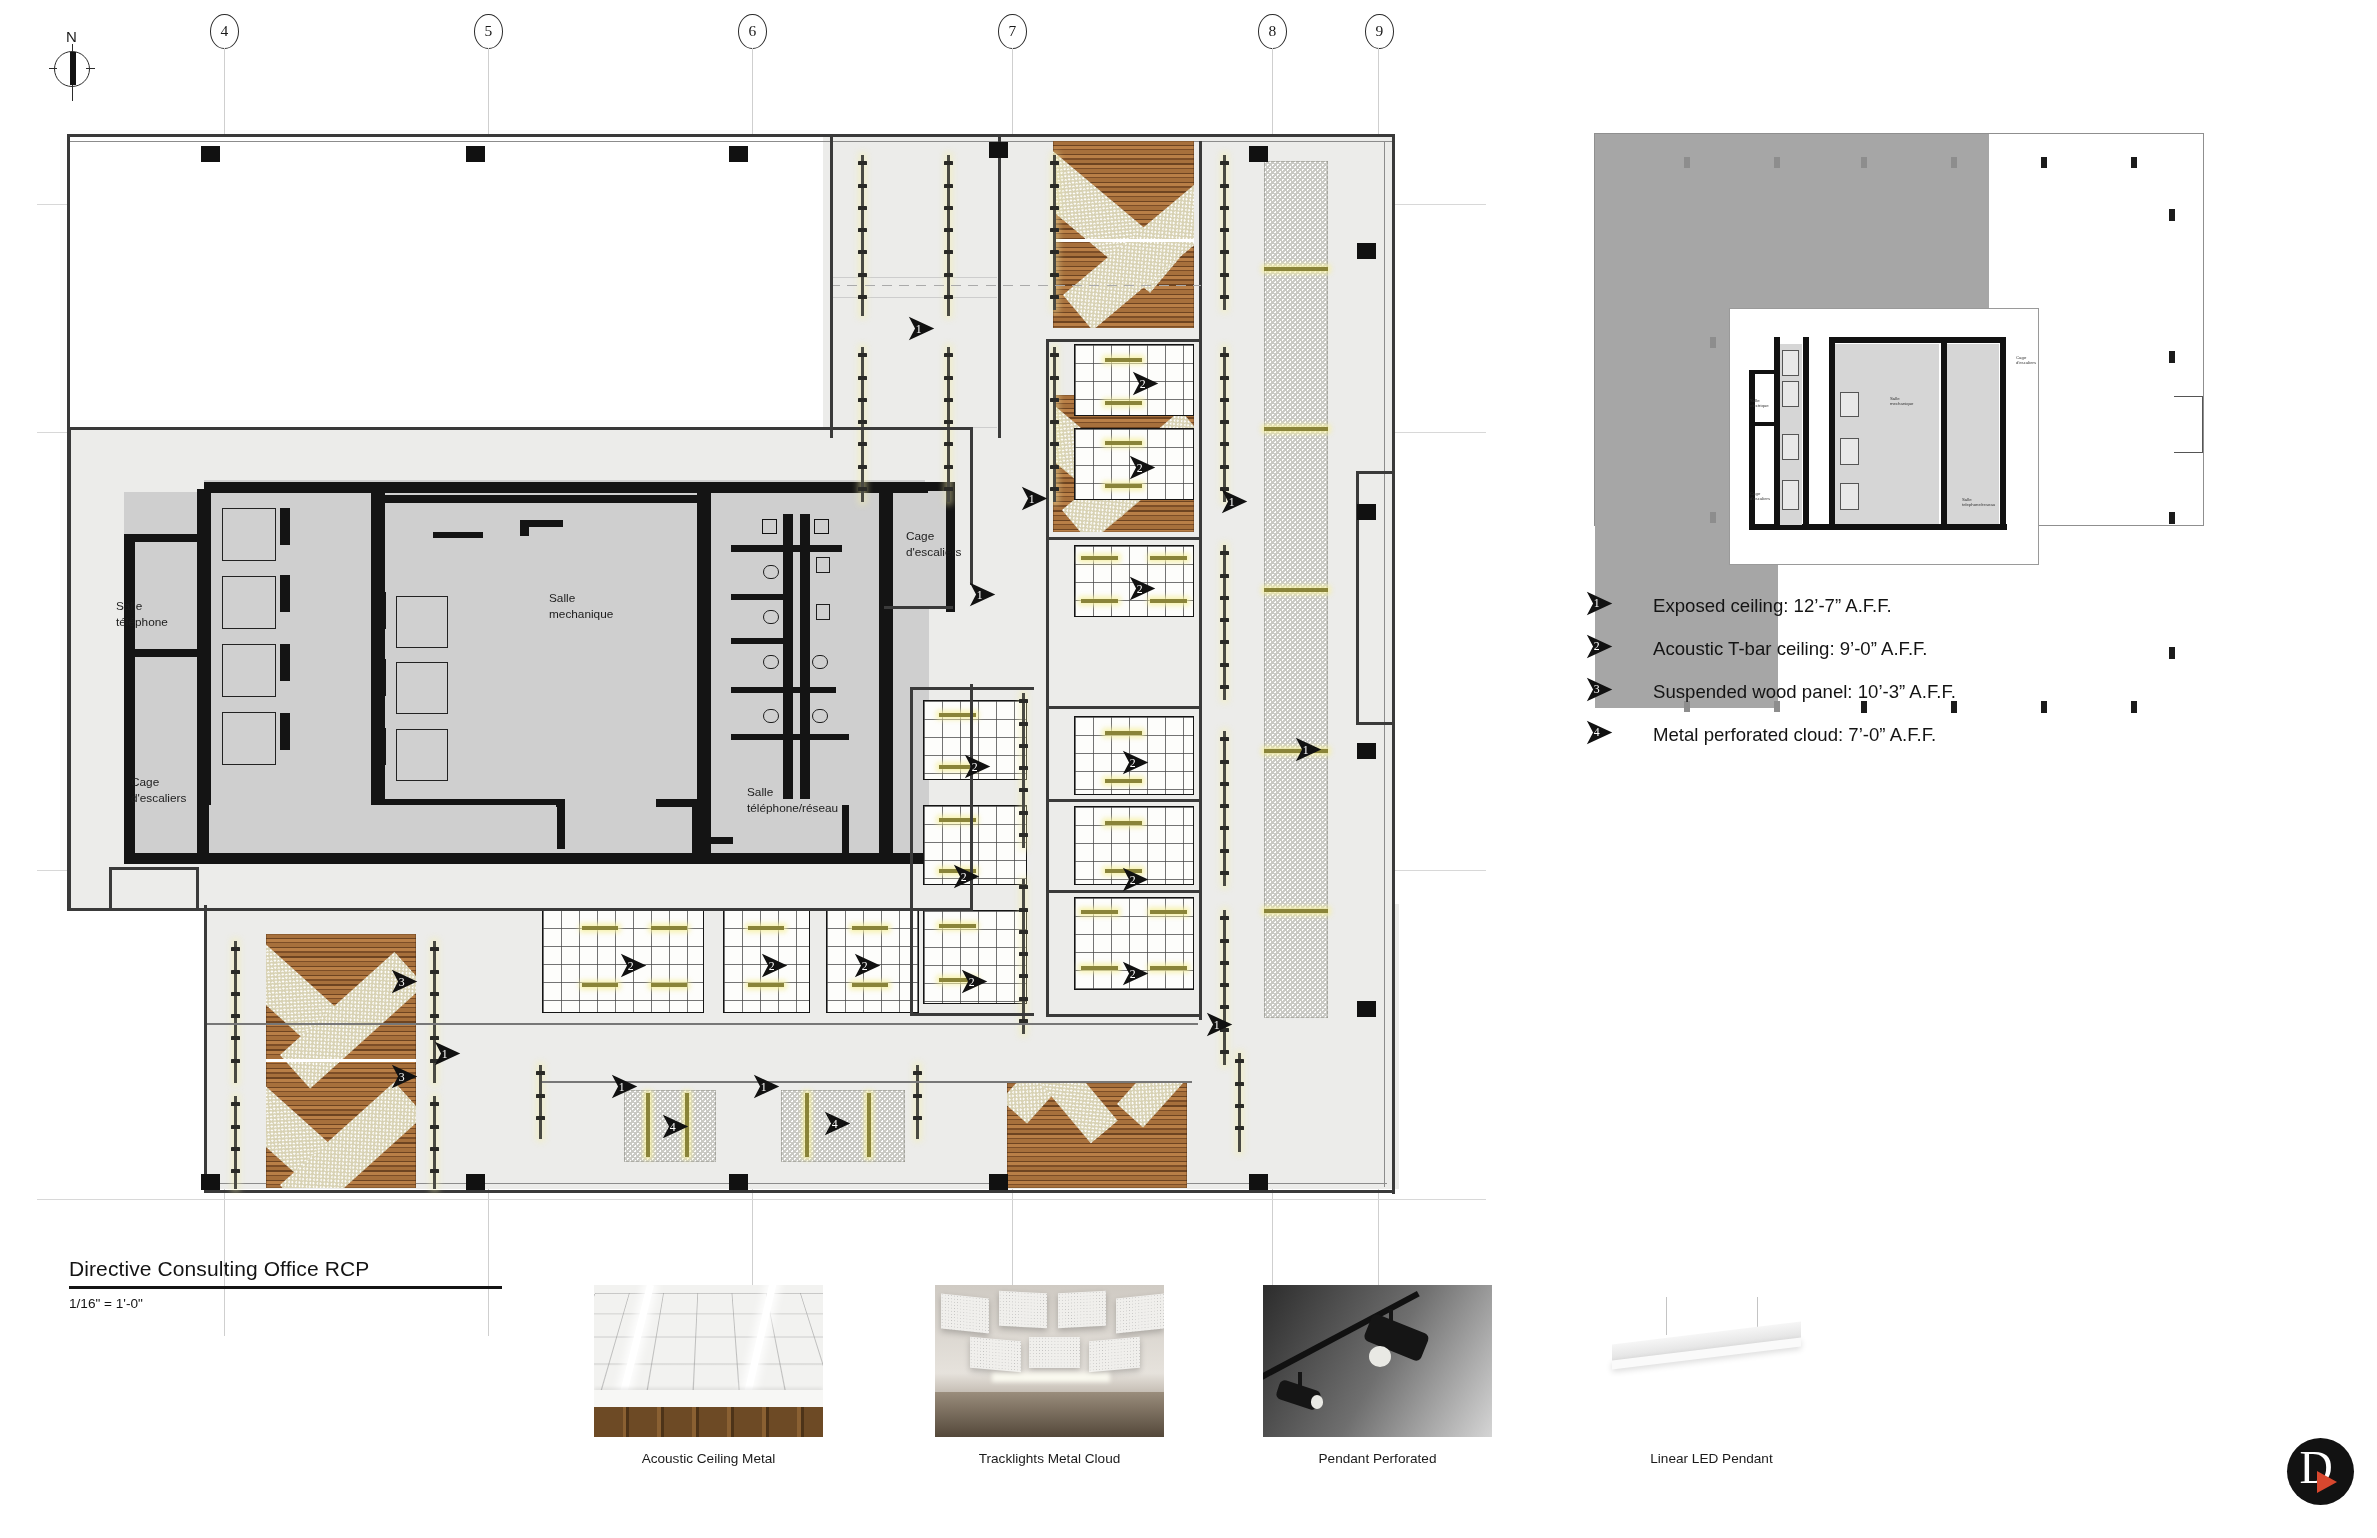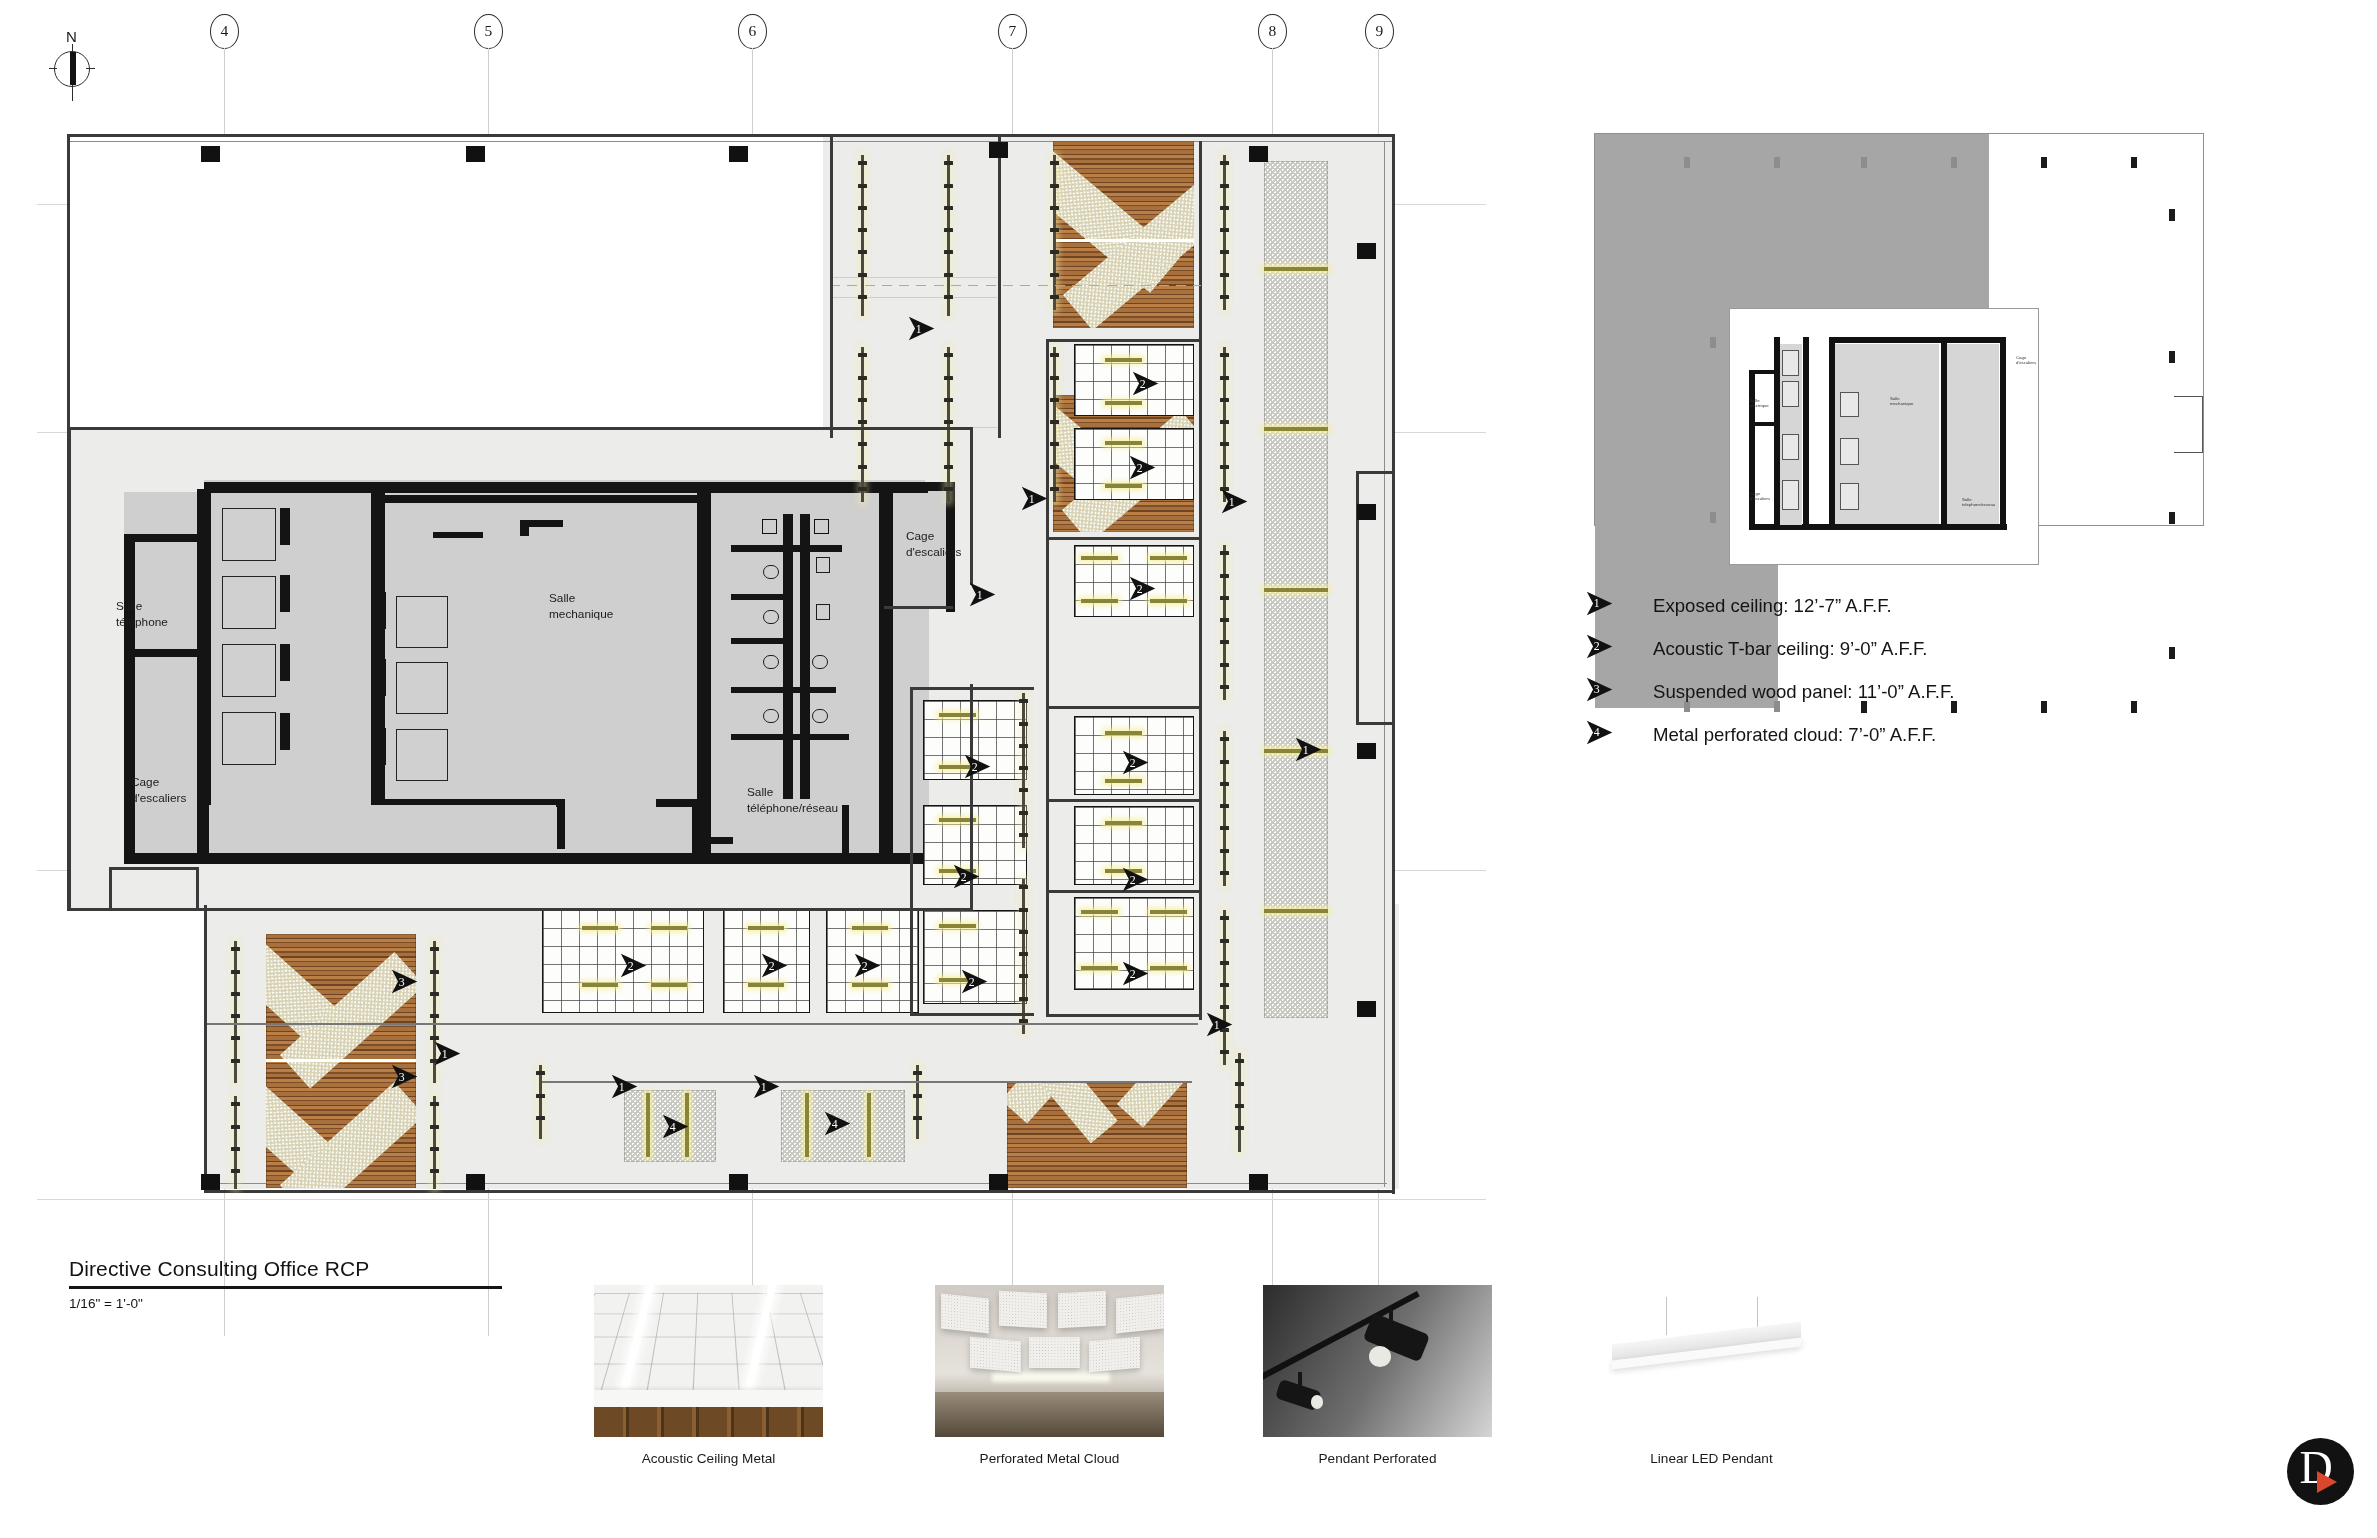--- a/index.html
+++ b/index.html
@@ -836,21 +836,21 @@
       </div>
       <div class="ltxt">Acoustic T-bar ceiling: 9’-0” A.F.F.</div>
     </div>
     <div class="legend-row">
       <div class="flag" style="left: 0px; top: 2.5px;">
         <svg viewBox="0 0 46 40">
           <path d="M3 1 L44 20 L3 39 L13 20 Z" fill="#111"></path>
         </svg>
         <span class="num">3</span>
       </div>
-      <div class="ltxt">Suspended wood panel: 11’-0” A.F.F.</div>
+      <div class="ltxt">Suspended wood panel: 10’-3” A.F.F.</div>
     </div>
     <div class="legend-row">
       <div class="flag" style="left: 0px; top: 2.5px;">
         <svg viewBox="0 0 46 40">
           <path d="M3 1 L44 20 L3 39 L13 20 Z" fill="#111"></path>
         </svg>
         <span class="num">4</span>
       </div>
       <div class="ltxt">Metal perforated cloud: 7’-0” A.F.F.</div>
     </div>
@@ -872,21 +872,21 @@
     <div class="cl" style="left:6.2px;top:11px;width:48px;height:35px;transform:skewY(6deg);"></div>
     <div class="cl" style="left:64px;top:7.4px;width:48px;height:35px;transform:skewY(3deg);"></div>
     <div class="cl" style="left:123px;top:7.4px;width:48px;height:35px;transform:skewY(-3deg);"></div>
     <div class="cl" style="left:181px;top:11px;width:48px;height:35px;transform:skewY(-6deg);"></div>
     <div class="cl" style="left:35px;top:54px;width:51px;height:31px;transform:skewY(5deg);"></div>
     <div class="cl" style="left:94px;top:52px;width:51px;height:31px;"></div>
     <div class="cl" style="left:154px;top:54px;width:51px;height:31px;transform:skewY(-5deg);"></div>
     <div class="glow" style="left:57px;top:88px;width:118px;height:8.7px;"></div>
     <div class="abs" style="left:0;bottom:0;width:229px;height:45px;background:linear-gradient(to bottom,#9a8d7c,#54483a);"></div>
   </div>
-  <div class="cap">Perforated Metal Cloud</div>
+  <div class="cap">Tracklights Metal Cloud</div>
 </div>
 
 <div class="prod" style="left:1263px;top:1285px;">
   <div class="ph ph-ptl">
     <div class="rail" style="left:-8.7px;top:93px;width:186px;transform:rotate(-28deg);"></div>
     <div class="stem" style="left:35px;top:87px;height:16px;"></div>
     <div class="cyl" style="left:13.6px;top:100px;width:43px;height:20px;transform:rotate(18deg);"></div>
     <div class="lens" style="left:48px;top:110px;width:12.4px;height:13.6px;"></div>
     <div class="stem" style="left:126px;top:23.5px;height:18.6px;"></div>
     <div class="cyl" style="left:103px;top:38px;width:61px;height:28.5px;transform:rotate(22deg);"></div>

